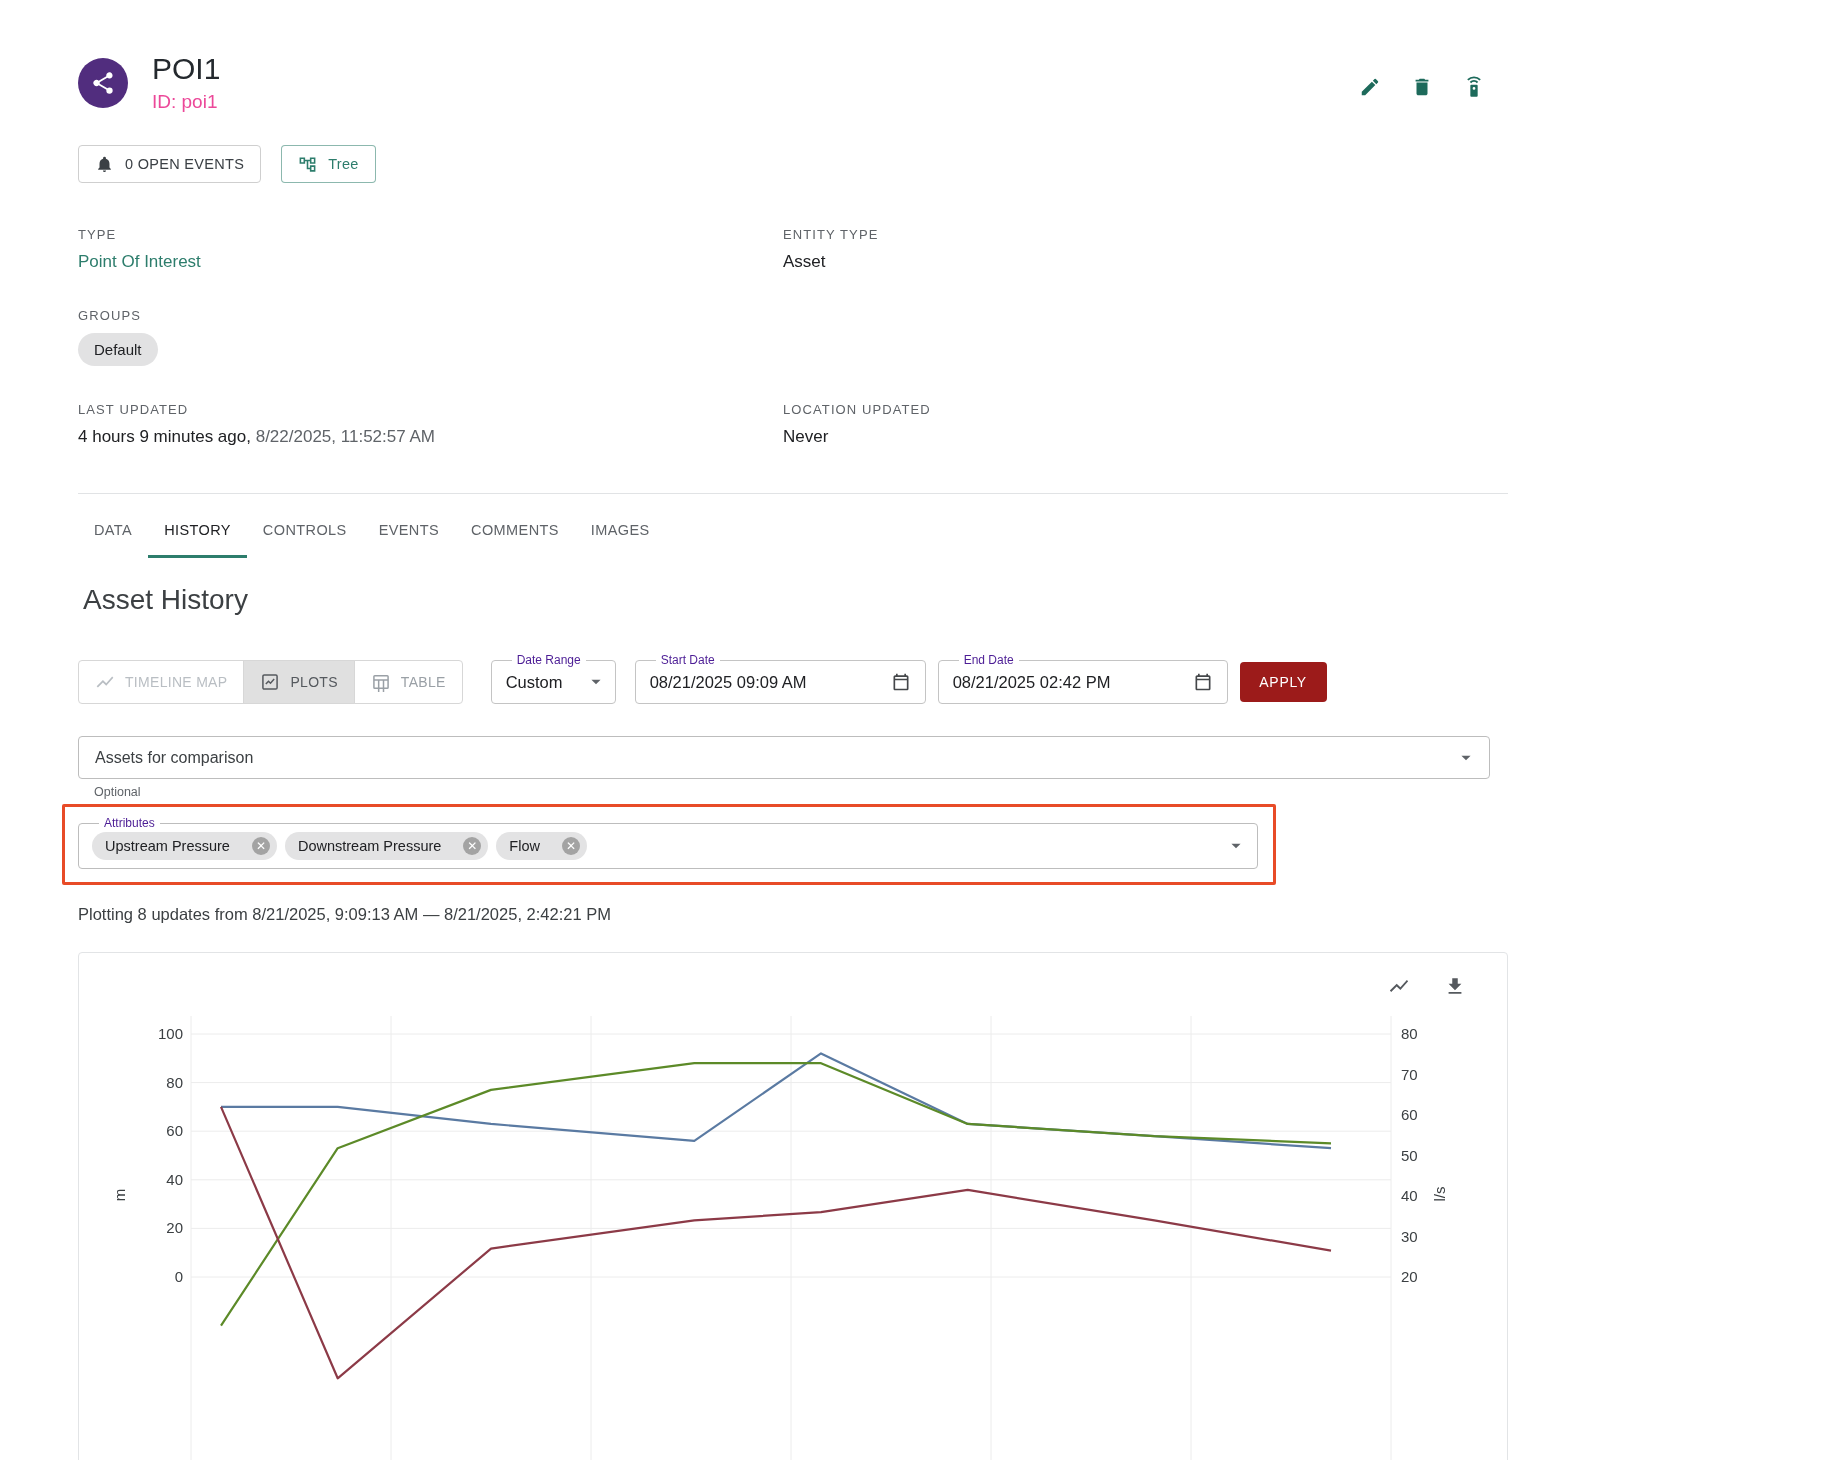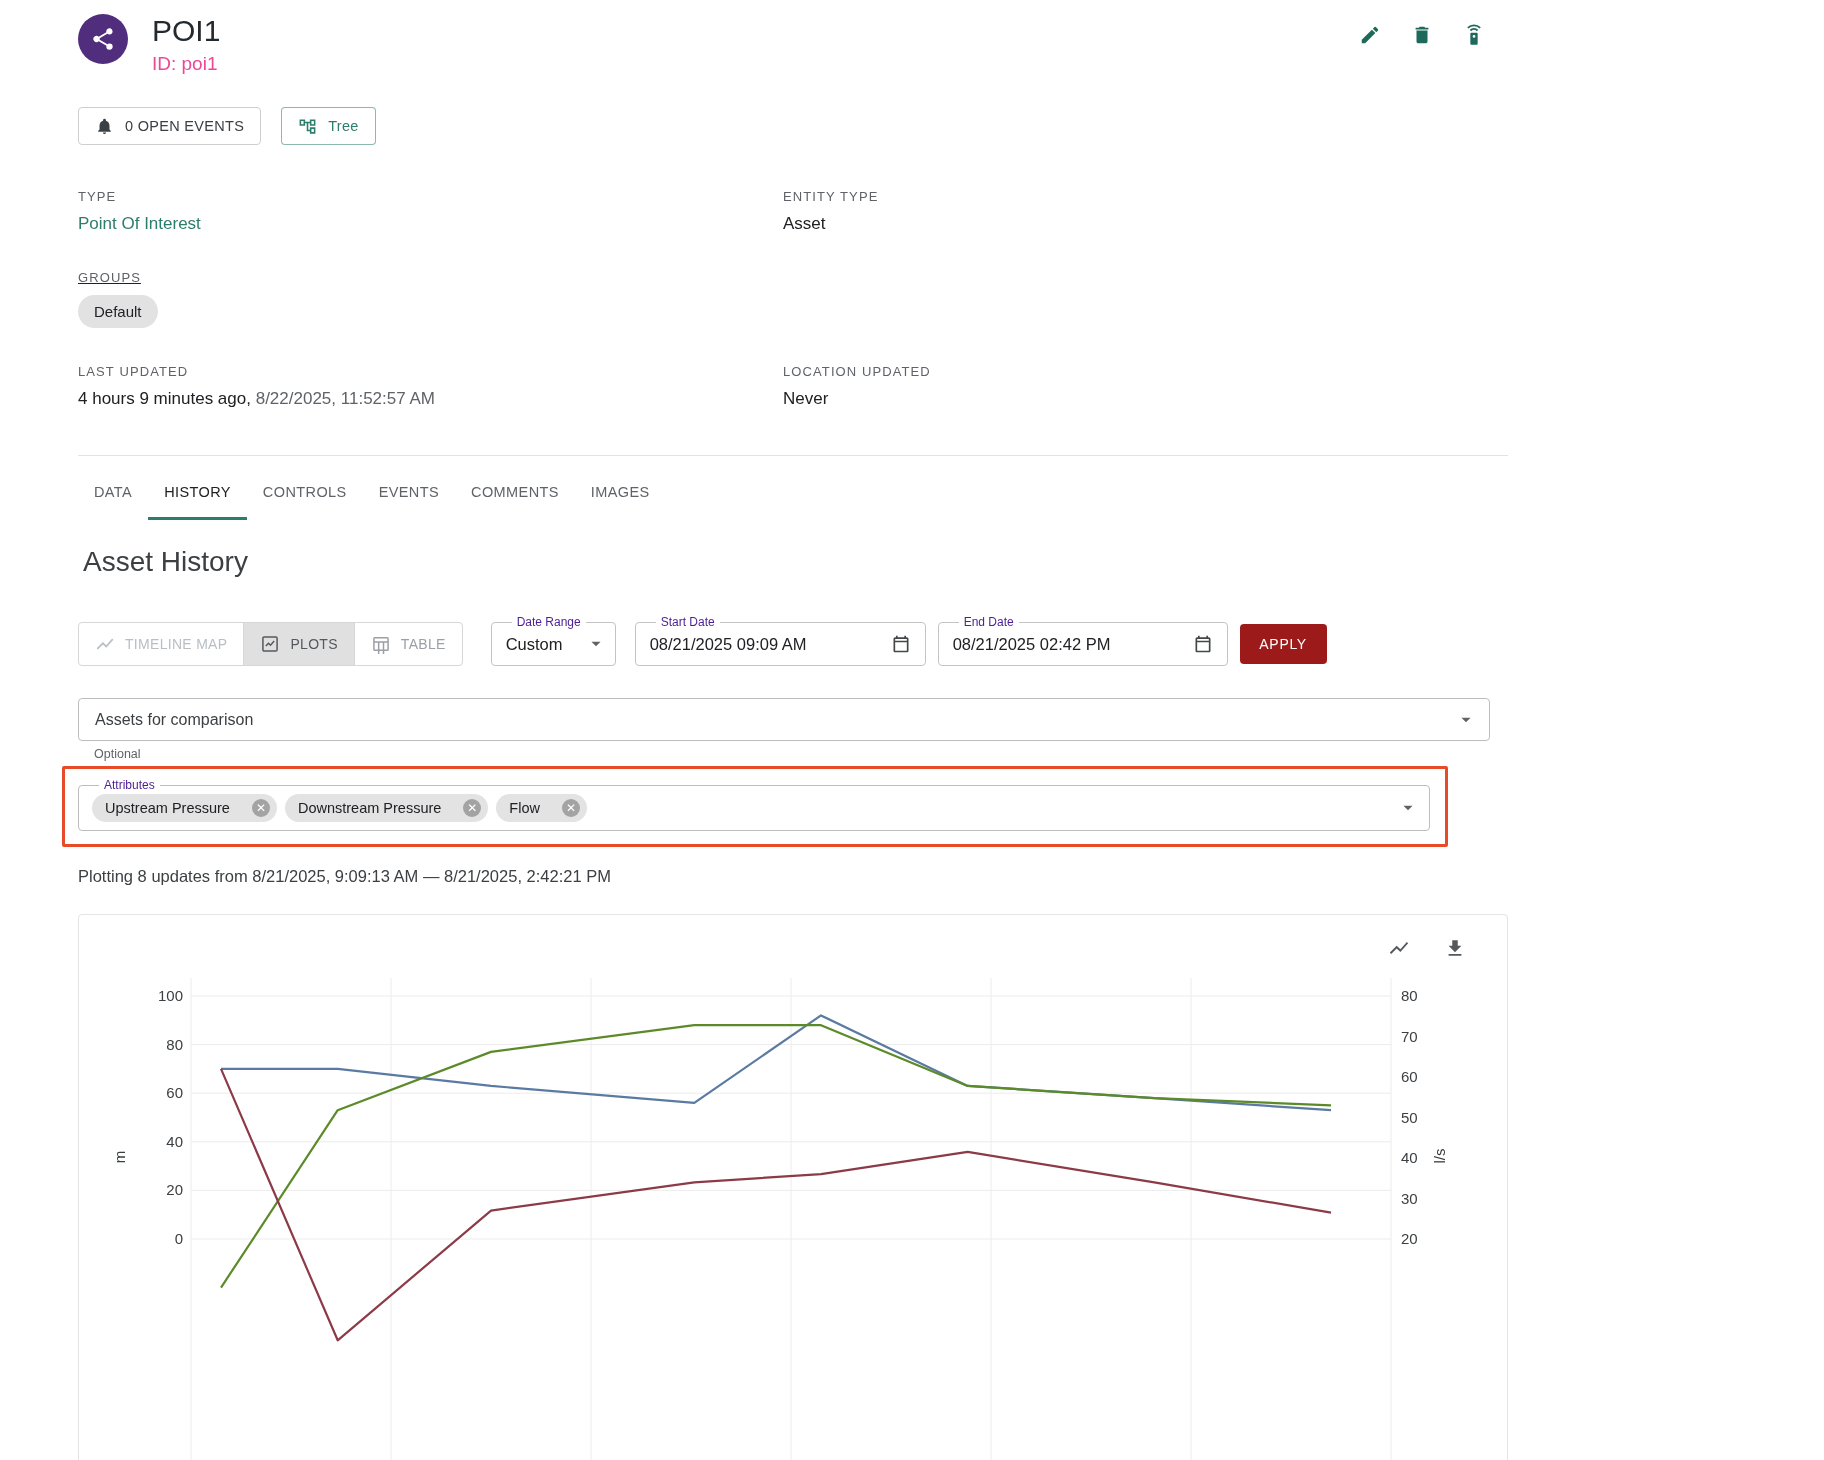--- a/index.html
+++ b/index.html
@@ -2,21 +2,21 @@
 <html><head>
 <meta charset="utf-8">
 <style>
   * { box-sizing: border-box; }
   html,body { margin:0; padding:0; background:#fff; }
   body { font-family:"Liberation Sans", sans-serif; color:#202124; }
   .page { position:relative; width:1824px; height:1460px; overflow:hidden; background:#fff; }
   .content { margin-left:78px; width:1430px; }
 
   
-  .asset-header { display:flex; align-items:flex-start; padding-top:14px; }
+  .asset-header { display:flex; align-items:center; padding-top:14px;margin-top:38px; }
   .avatar { width:50px; height:50px; border-radius:50%; background:#512d7e; color:#fff;
             display:flex; align-items:center; justify-content:center; margin-right:24px; flex:0 0 auto; }
   .avatar svg { width:26px; height:26px; }
   .title-block h1 { margin:0; font-size:30px; line-height:34px; font-weight:500; color:#24292e; }
   .asset-id { margin-top:5px; font-size:19px; color:#ec4899; }
   .header-actions { margin-left:auto; display:flex; gap:28px; padding-top:10px; color:#1d6a5b; margin-right:22px; }
   .icon-btn { width:24px; height:24px; cursor:pointer; background:none; border:none; padding:0; color:#1d6a5b; }
   .icon-btn svg { width:22px; height:22px; }
 
   
@@ -72,21 +72,21 @@
 
   .apply-btn { height:40px; width:87px; background:#9c1b1a; color:#fff; border:none; border-radius:4px;
                font-size:14px; letter-spacing:.7px; cursor:pointer; font-family:inherit; }
 
   
   .assets-select { margin-top:32px; width:1412px; height:43px; border:1px solid #bdbdbd; border-radius:4px;
                    display:flex; align-items:center; justify-content:space-between;
                    padding:0 12px 0 16px; font-size:16px; color:#3c4043; cursor:pointer; }
   .helper-text { margin:6px 0 0 16px; font-size:12.5px; color:#5f6368; }
 
-  .attributes-wrap { margin-top:24px; position:relative; width:1352px; }
+  .attributes-wrap { margin-top:24px; position:relative; width:1180px; }
   .attributes-field { min-height:46px; border:1px solid #bdbdbd; border-radius:4px; position:relative;
                       display:flex; align-items:center; gap:8px; padding:7px 40px 7px 13px; background:#fff; }
   .attr-chevron { position:absolute; right:10px; top:11px; }
   .attr-chip { display:flex; align-items:center; gap:22px; background:#e3e3e4; border-radius:16px;
                padding:5px 7px 5px 13px; font-size:14.5px; color:#202124; }
   .chip-remove { width:18px; height:18px; border-radius:50%; background:#a3a3a3; color:#fff;
                  display:flex; align-items:center; justify-content:center; font-size:12px; line-height:1; cursor:pointer; }
   .annotation-box { position:absolute; left:-16px; right:-18px; top:-19px; bottom:-16px;
                     border:3px solid #e84b27; border-radius:2px; pointer-events:none; z-index:5; }
 
@@ -152,21 +152,21 @@
     <div class="info-grid">
       <div>
         <div class="field-label">TYPE</div>
         <div class="field-value link-value">Point Of Interest</div>
       </div>
       <div>
         <div class="field-label">ENTITY TYPE</div>
         <div class="field-value">Asset</div>
       </div>
 
-      <div style="grid-column:1 / span 2;text-decoration:underline;">
+      <div style="grid-column:1 / span 2;">
         <div class="field-label">GROUPS</div>
         <span class="chip">Default</span>
       </div>
 
       <div>
         <div class="field-label">LAST UPDATED</div>
         <div class="field-value">
           <span>4 hours 9 minutes ago,</span>
           <span class="muted">8/22/2025, 11:52:57 AM</span>
         </div>

